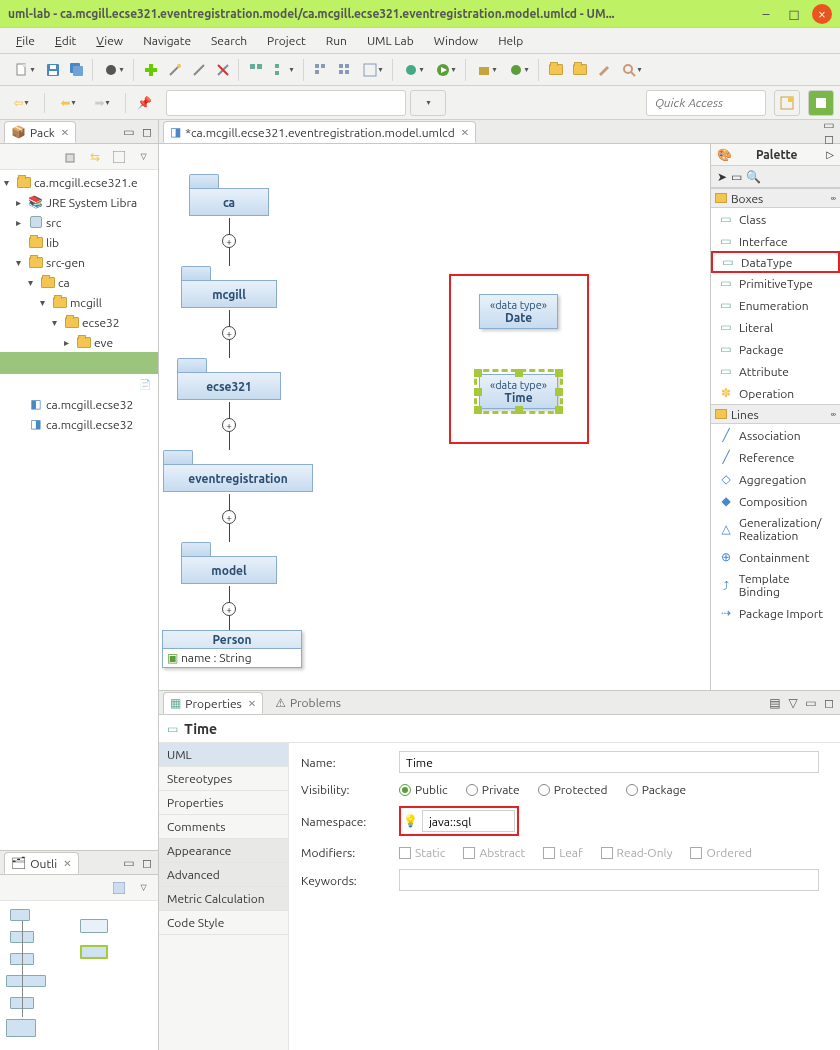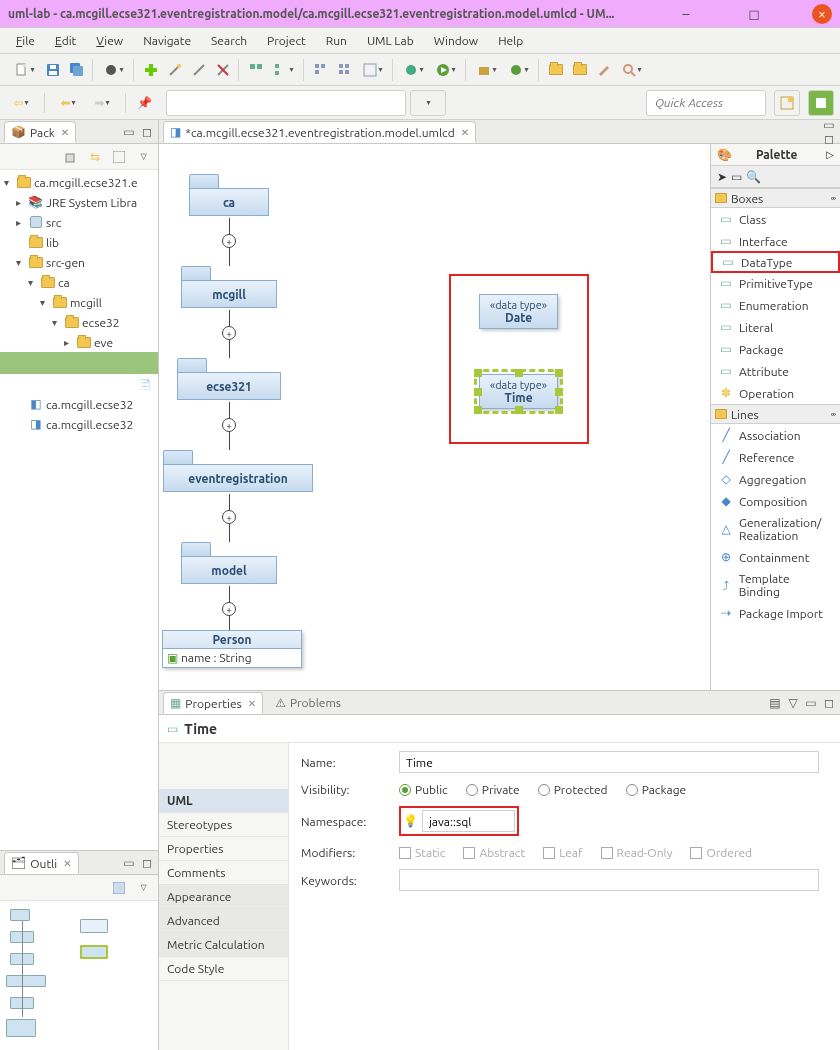--- a/index.html
+++ b/index.html
@@ -1,18 +1,18 @@
 <!DOCTYPE html>
 <html><head>
 <meta charset="utf-8">
 <style>
   * { box-sizing: border-box; margin: 0; padding: 0; font-family: "Ubuntu", "Segoe UI", sans-serif; font-size: 12px; }
   body { background: #f2f2f0; width: 840px; height: 1050px; display: flex; flex-direction: column; overflow: hidden; color: #333; }
   
-  .titlebar { height: 28px; background: #f0abfc; display: flex; align-items: center; padding: 0 8px; border-bottom: 1px solid #c8c8c5; gap: 40px; }
+  .titlebar { height: 28px; background: #bef264; display: flex; align-items: center; padding: 0 8px; border-bottom: 1px solid #c8c8c5; }
   .titlebar .title { flex: 1; font-weight: bold; color: #555; overflow: hidden; text-overflow: ellipsis; white-space: nowrap; }
   .titlebar .win-btn { width: 20px; height: 20px; margin-left: 8px; border-radius: 10px; display: flex; align-items: center; justify-content: center; font-size: 14px; color: #555; }
   .titlebar .win-close { background: #e95420; color: #fff; }
   
   .menubar { height: 26px; display: flex; align-items: center; padding: 0 6px; border-bottom: 1px solid #d0d0ce; }
   .menubar .menu-item { padding: 3px 10px; border-radius: 3px; }
   .menubar .menu-item u { text-decoration: underline; }
   
   .toolbar { height: 32px; background: #f2f2f0; border-bottom: 1px solid #d0d0ce; display: flex; align-items: center; padding: 0 6px; gap: 2px; }
   .toolbar .tb-group { display: flex; align-items: center; gap: 2px; padding: 0 4px; border-right: 1px solid #d6d6d4; }
@@ -83,21 +83,21 @@
   .pal-scroll { overflow:auto; flex:1; }
   .pal-cat-hdr { background:#eee; display:flex; align-items:center; gap:4px; padding:0 4px; height:20px; border-top:1px solid #d0d0ce; border-bottom:1px solid #d0d0ce;justify-content:center; }
   .pal-folder { width:12px; height:10px; background:#f5c551; border:1px solid #c9a33d; }
   
   .bottom-panel { height:360px; border-top:1px solid #c8c8c5; display:flex; flex-direction:column; }
   .props-body { flex:1; display:flex; background:#fff; }
   .props-title { height:28px; display:flex; align-items:center; gap:6px; padding:0 8px; border-bottom:1px solid #e4e4e2; background:#fff; }
   .props-title .pt-name { font-size:14px; font-weight:bold; }
   .props-cats { width:130px; border-right:1px solid #e4e4e2; background:#f6f6f4; }
   .props-cat { height:24px; padding:0 8px; display:flex; align-items:center; border-bottom:1px solid #e4e4e2; }
-  .props-cat.active { background:#d9e4ef; font-weight:bold;margin-top:46px; }
+  .props-cat.active { background:#d9e4ef; font-weight:normal; }
   .props-cat.shaded { background:#e8e8e6; }
   .props-form { flex:1; padding:8px 12px; display:grid; grid-template-columns:90px 1fr; row-gap:10px; column-gap:8px; align-content:start; }
   .props-form label { align-self:center; font-size:12px; }
   .props-form input[type=text] { height:22px; border:1px solid #d0d0ce; padding:0 6px; width:100%; max-width:420px; }
   .ns-wrap { display:flex; align-items:center; gap:4px; border:2px solid #e02424; padding:2px; width:120px; }
   .ns-wrap input { height:20px; border:1px solid #d0d0ce; padding:0 4px; width:90px; }
   .radio-row, .check-row { display:flex; gap:18px; align-items:center; }
   .radio-row label, .check-row label { display:flex; align-items:center; gap:4px; font-size:12px; }
   .radio-dot { width:12px; height:12px; border:1px solid #888; border-radius:50%; display:inline-block; position:relative; }
   .radio-dot.checked { border-color:#5a9e3a; }

